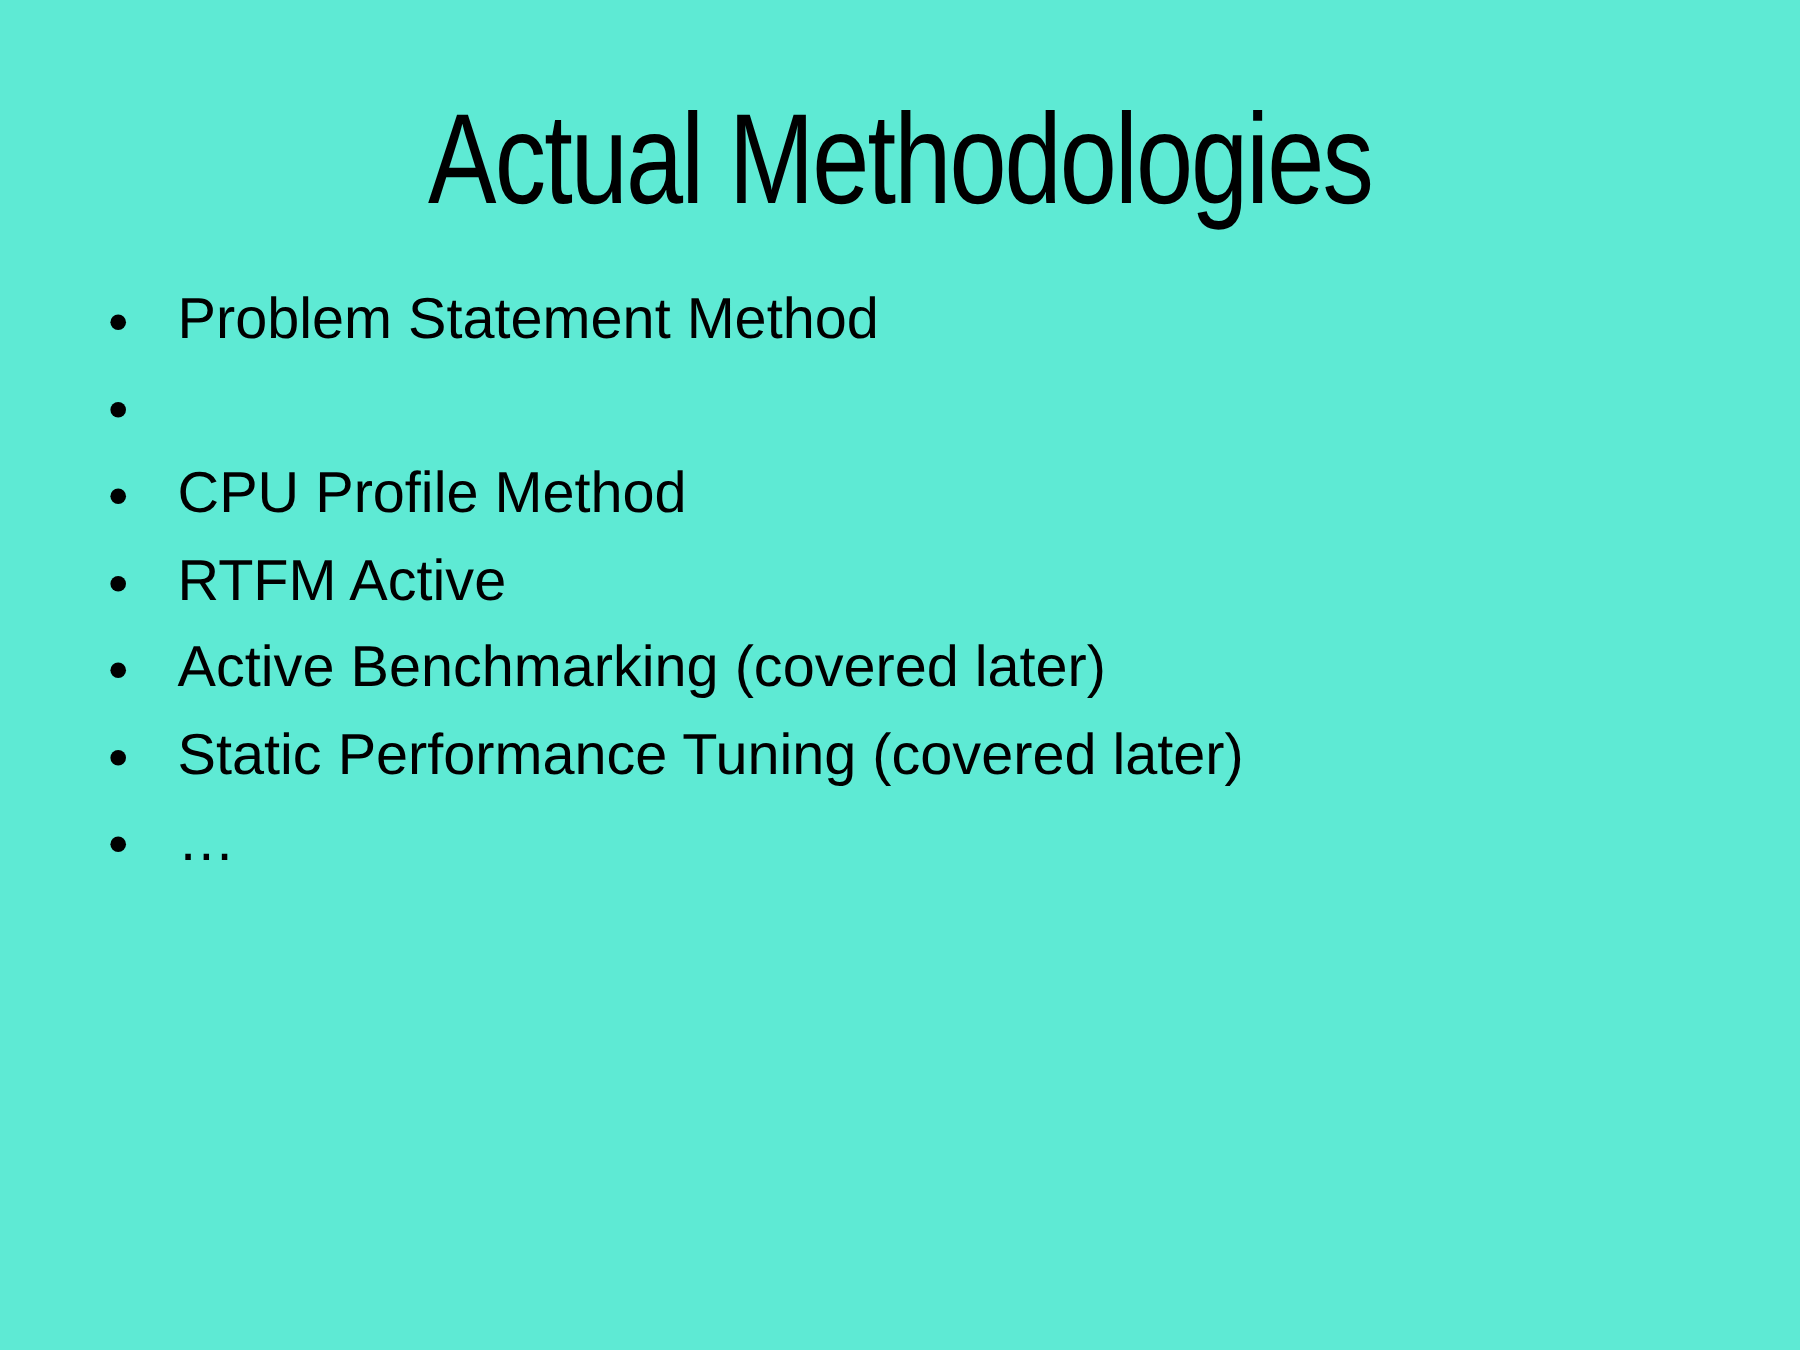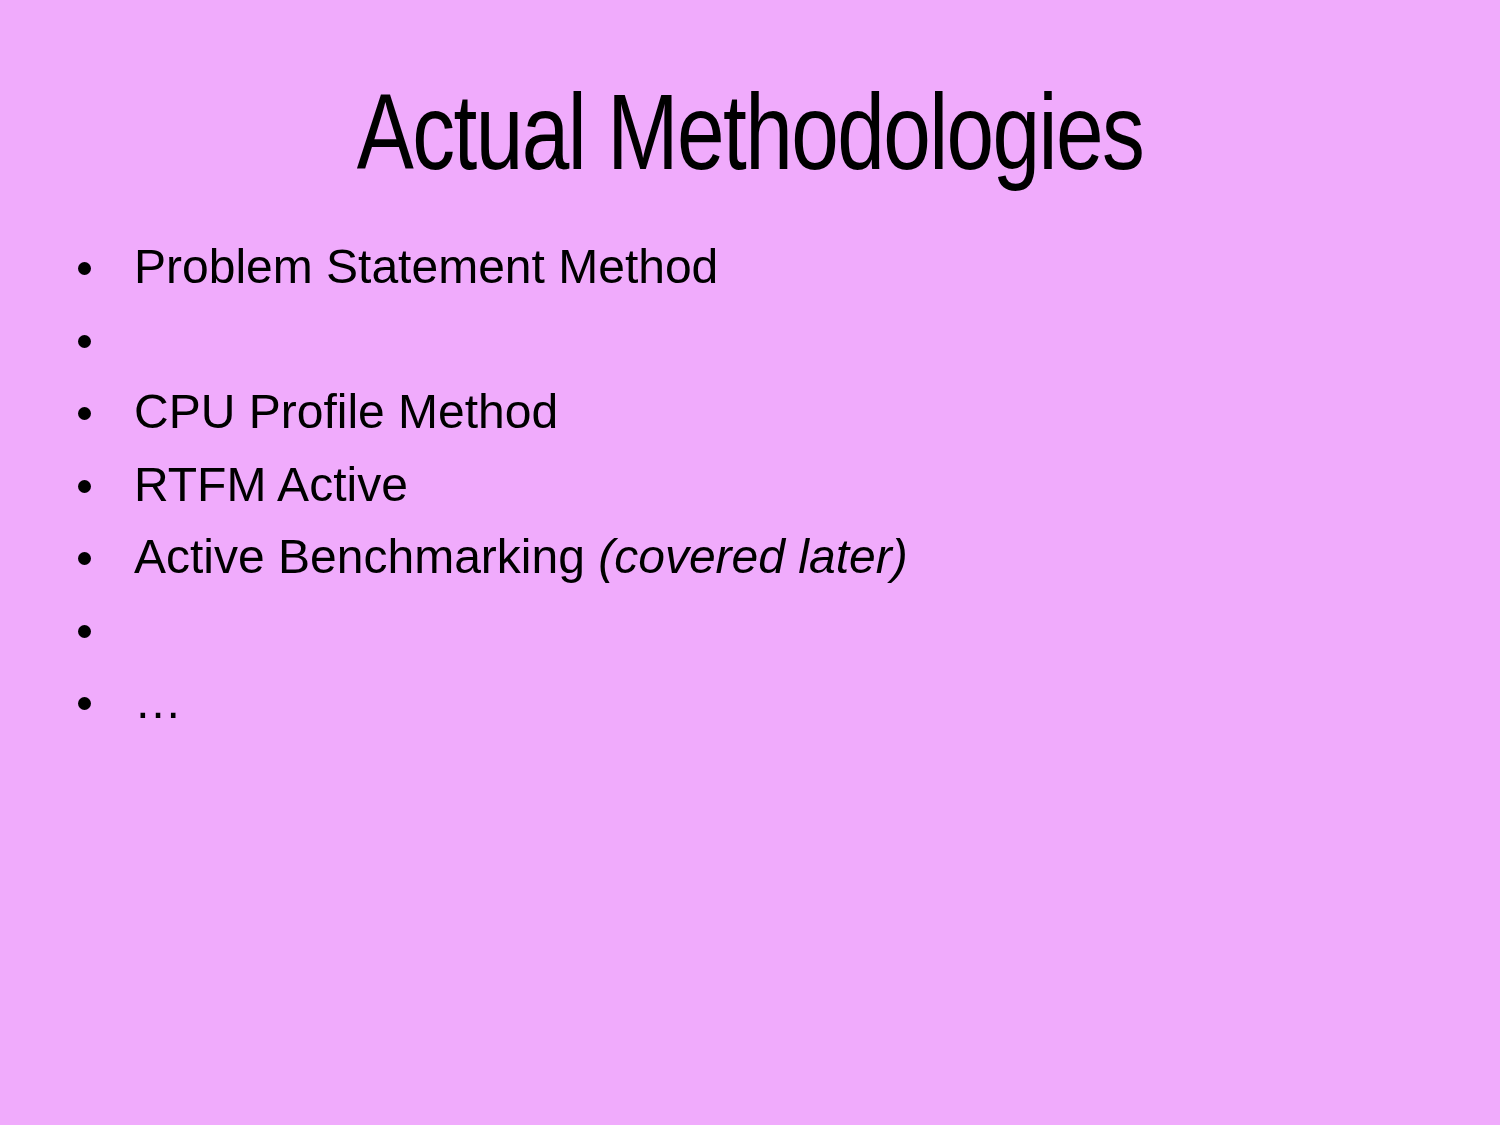--- a/index.html
+++ b/index.html
@@ -4,42 +4,42 @@
 <style>
   html, body {
     margin: 0;
     padding: 0;
     background: #ffffff;
   }
   .slide {
     position: relative;
     width: 1500px;
     height: 1125px;
-    background: #f0abfc;
+    background: #5eead4;
     overflow: hidden;
     font-family: "Liberation Sans", sans-serif;
     color: #000000;
   }
   .title {
     position: absolute;
     top: 76px;
     left: 0;
     width: 100%;
     text-align: center;
     font-size: 107px;
     font-weight: 400;
     line-height: 1.05;
     letter-spacing: -2px;
     transform: scaleX(0.80);
     transform-origin: 50% 50%;
     white-space: nowrap;
   }
   .bullets {
     position: absolute;
-    left: 78px;
+    left: 92px;
     top: 231px;
   }
   .row {
     display: flex;
     align-items: center;
     height: 72.5px;
     font-size: 48px;
     line-height: 1;
     white-space: nowrap;
   }
@@ -50,21 +50,20 @@
     align-items: center;
   }
   .dot {
     width: 13px;
     height: 13px;
     border-radius: 50%;
     background: #000000;
     margin-top: 3px;
   }
   .run-italic {
-    font-style: italic;
   }
 </style>
 </head>
 <body>
 
 <div class="slide">
   <div class="title">Actual Methodologies</div>
   <div class="bullets">
       <div class="row">
         <span class="marker">
@@ -92,20 +91,21 @@
       <div class="row">
         <span class="marker">
           <span class="dot"></span>
         </span>
         <span><span class="run-regular">Active Benchmarking </span><span class="run-italic">(covered later)</span></span>
       </div>
       <div class="row">
         <span class="marker">
           <span class="dot"></span>
         </span>
+        <span><span class="run-regular">Static Performance Tuning </span><span class="run-italic">(covered later)</span></span>
       </div>
       <div class="row">
         <span class="marker">
           <span class="dot"></span>
         </span>
         <span><span class="run-regular">…</span></span>
       </div>
     </div>
 </div>
 

